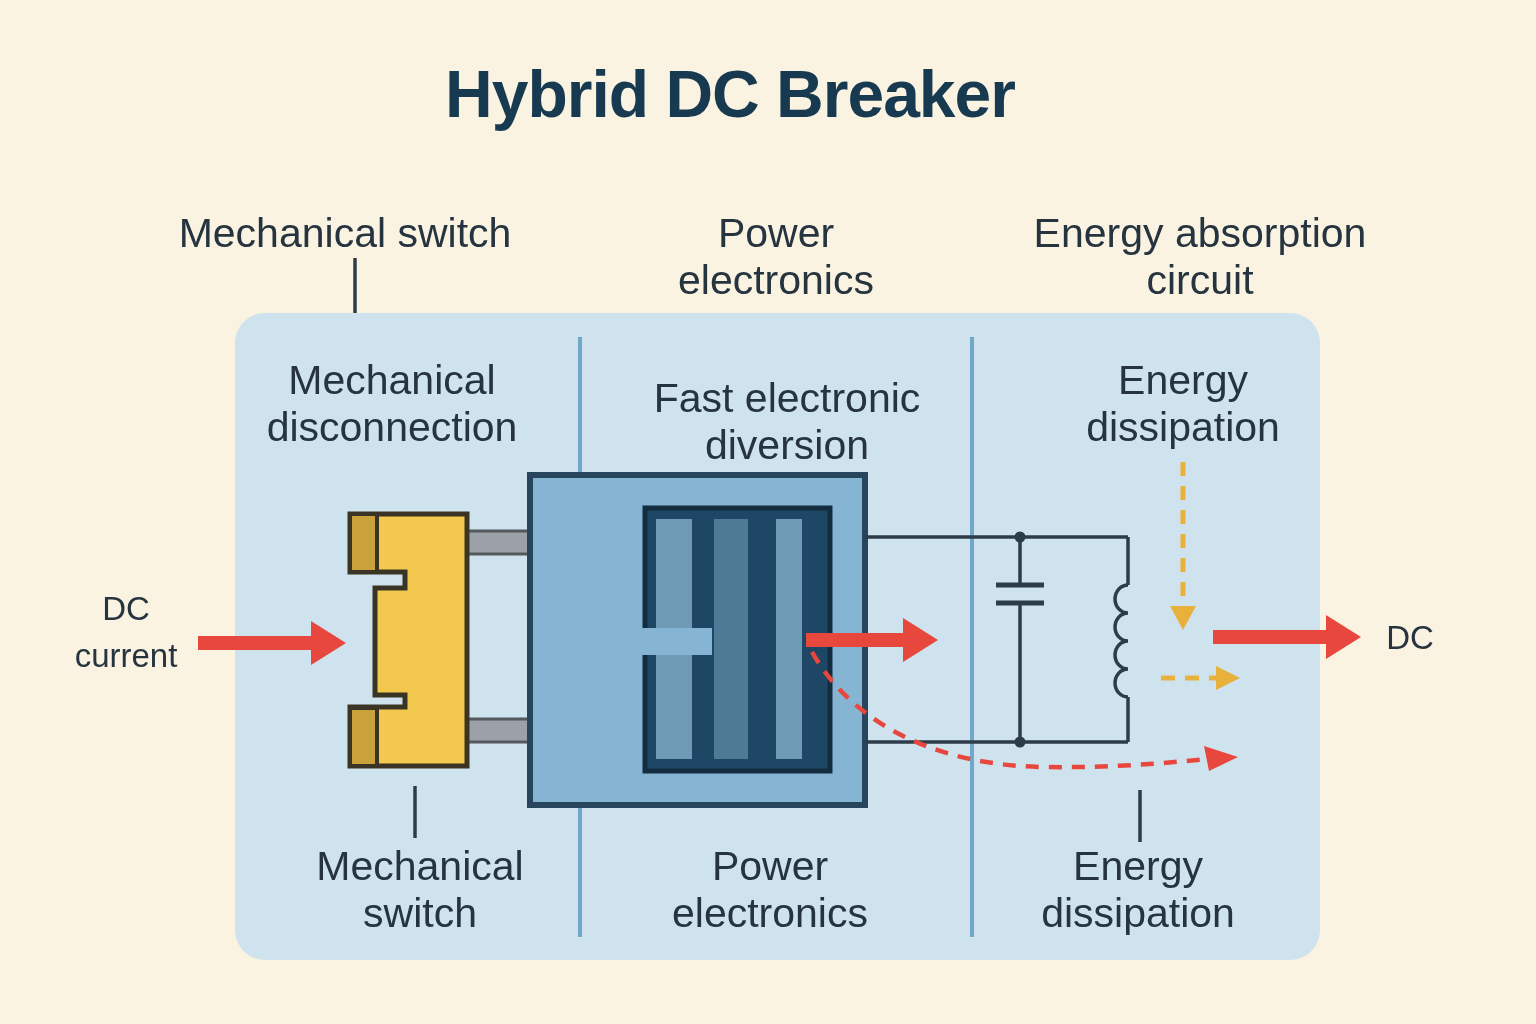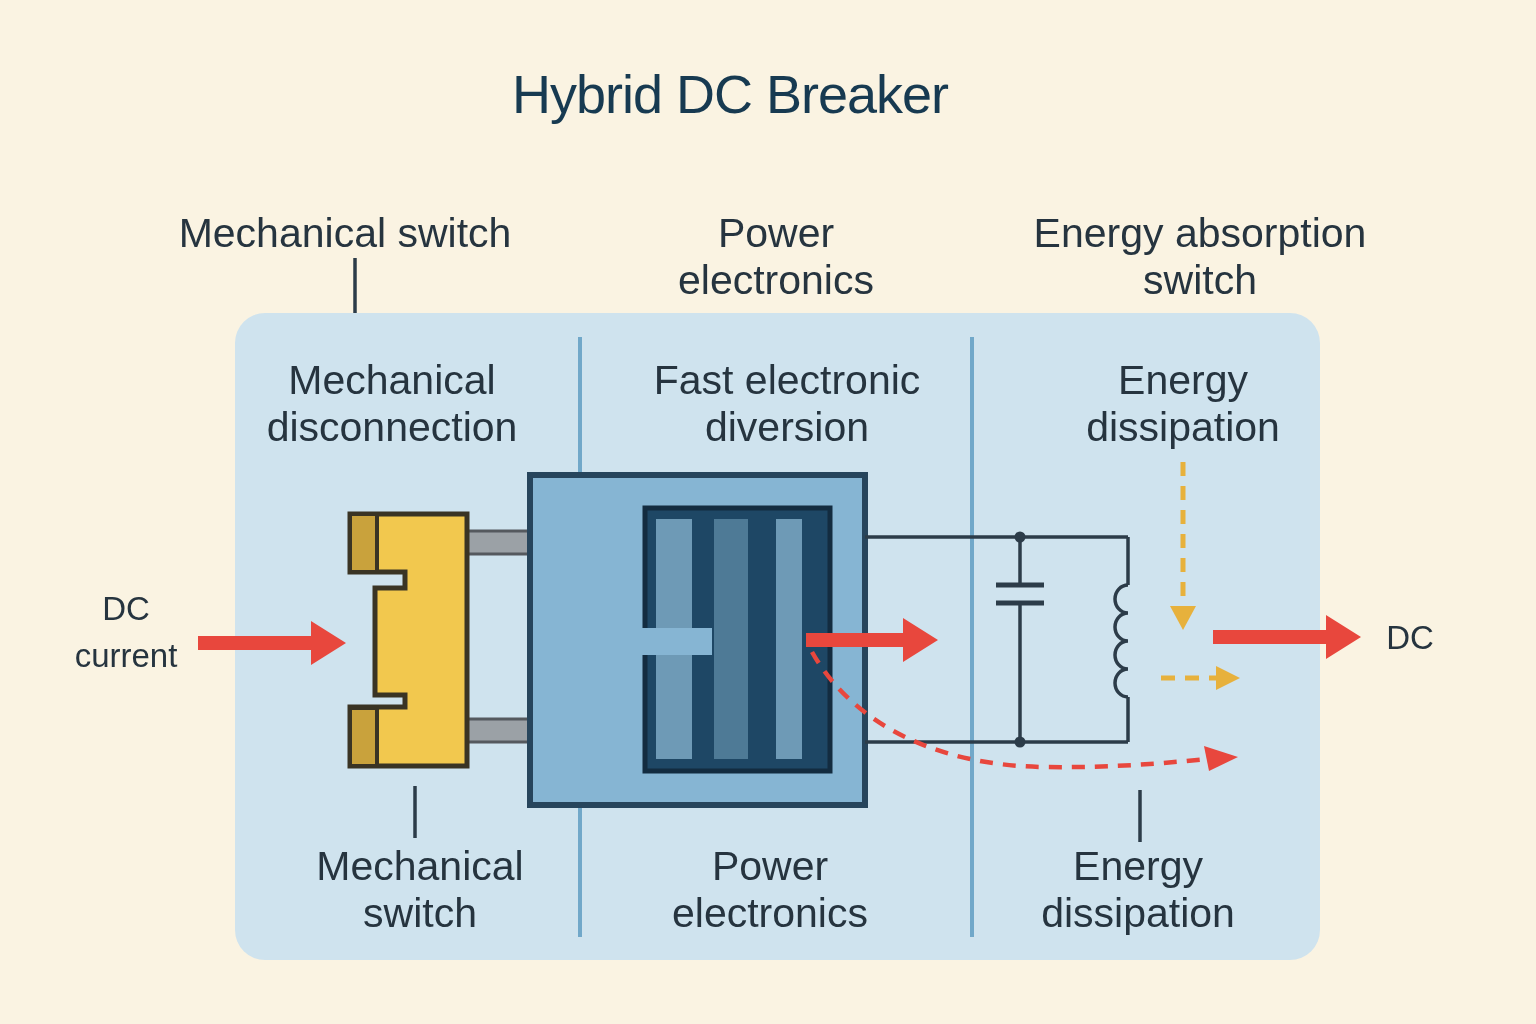--- a/index.html
+++ b/index.html
@@ -26,21 +26,21 @@
   .divider{position:absolute;top:337px;width:4px;height:600px;background:var(--divider);opacity:.9}
   .divider.d1{left:578px}
   .divider.d2{left:970px}
   .gfx{position:absolute;left:0;top:0;width:1536px;height:1024px}
   .lbl{
     position:absolute;transform:translateX(-50%);
     text-align:center;white-space:pre-line;
     color:var(--text-color);font-size:41px;line-height:47px;
   }
   .title{
-    font-size:54px;font-weight:400;color:var(--title-color);
+    font-size:66px;font-weight:700;color:var(--title-color);
     line-height:72px;letter-spacing:-1px;white-space:nowrap;text-align:right;
   }
   .io{font-size:33px}
 
   
   .wire{stroke:var(--wire);stroke-width:3.5;fill:none}
   .wire.thick{stroke-width:5}
   .node{fill:var(--wire)}
   .contact{fill:var(--contact-gray);stroke:var(--contact-edge);stroke-width:3}
   .switch-body{fill:var(--switch-yellow);stroke:var(--switch-outline);stroke-width:5;stroke-linejoin:miter}
@@ -127,25 +127,25 @@
       <path class="head-red" d="M1204,746 L1209,771 L1238,757 Z"></path>
     </g>
   </svg>
 
   <div class="lbl title" style="left:730px;top:58px">Hybrid DC Breaker</div>
 
   <div class="lbl" style="left:345px;top:210px">Mechanical switch</div>
   <div class="lbl" style="left:776px;top:210px">Power
 electronics</div>
   <div class="lbl" style="left:1200px;top:210px">Energy absorption
-switch</div>
+circuit</div>
 
   <div class="lbl" style="left:392px;top:357px">Mechanical
 disconnection</div>
-  <div class="lbl" style="left:787px;top:357px">Fast electronic
+  <div class="lbl" style="left:787px;top:375px">Fast electronic
 diversion</div>
   <div class="lbl" style="left:1183px;top:357px">Energy
 dissipation</div>
 
   <div class="lbl" style="left:420px;top:843px">Mechanical
 switch</div>
   <div class="lbl" style="left:770px;top:843px">Power
 electronics</div>
   <div class="lbl" style="left:1138px;top:843px">Energy
 dissipation</div>

